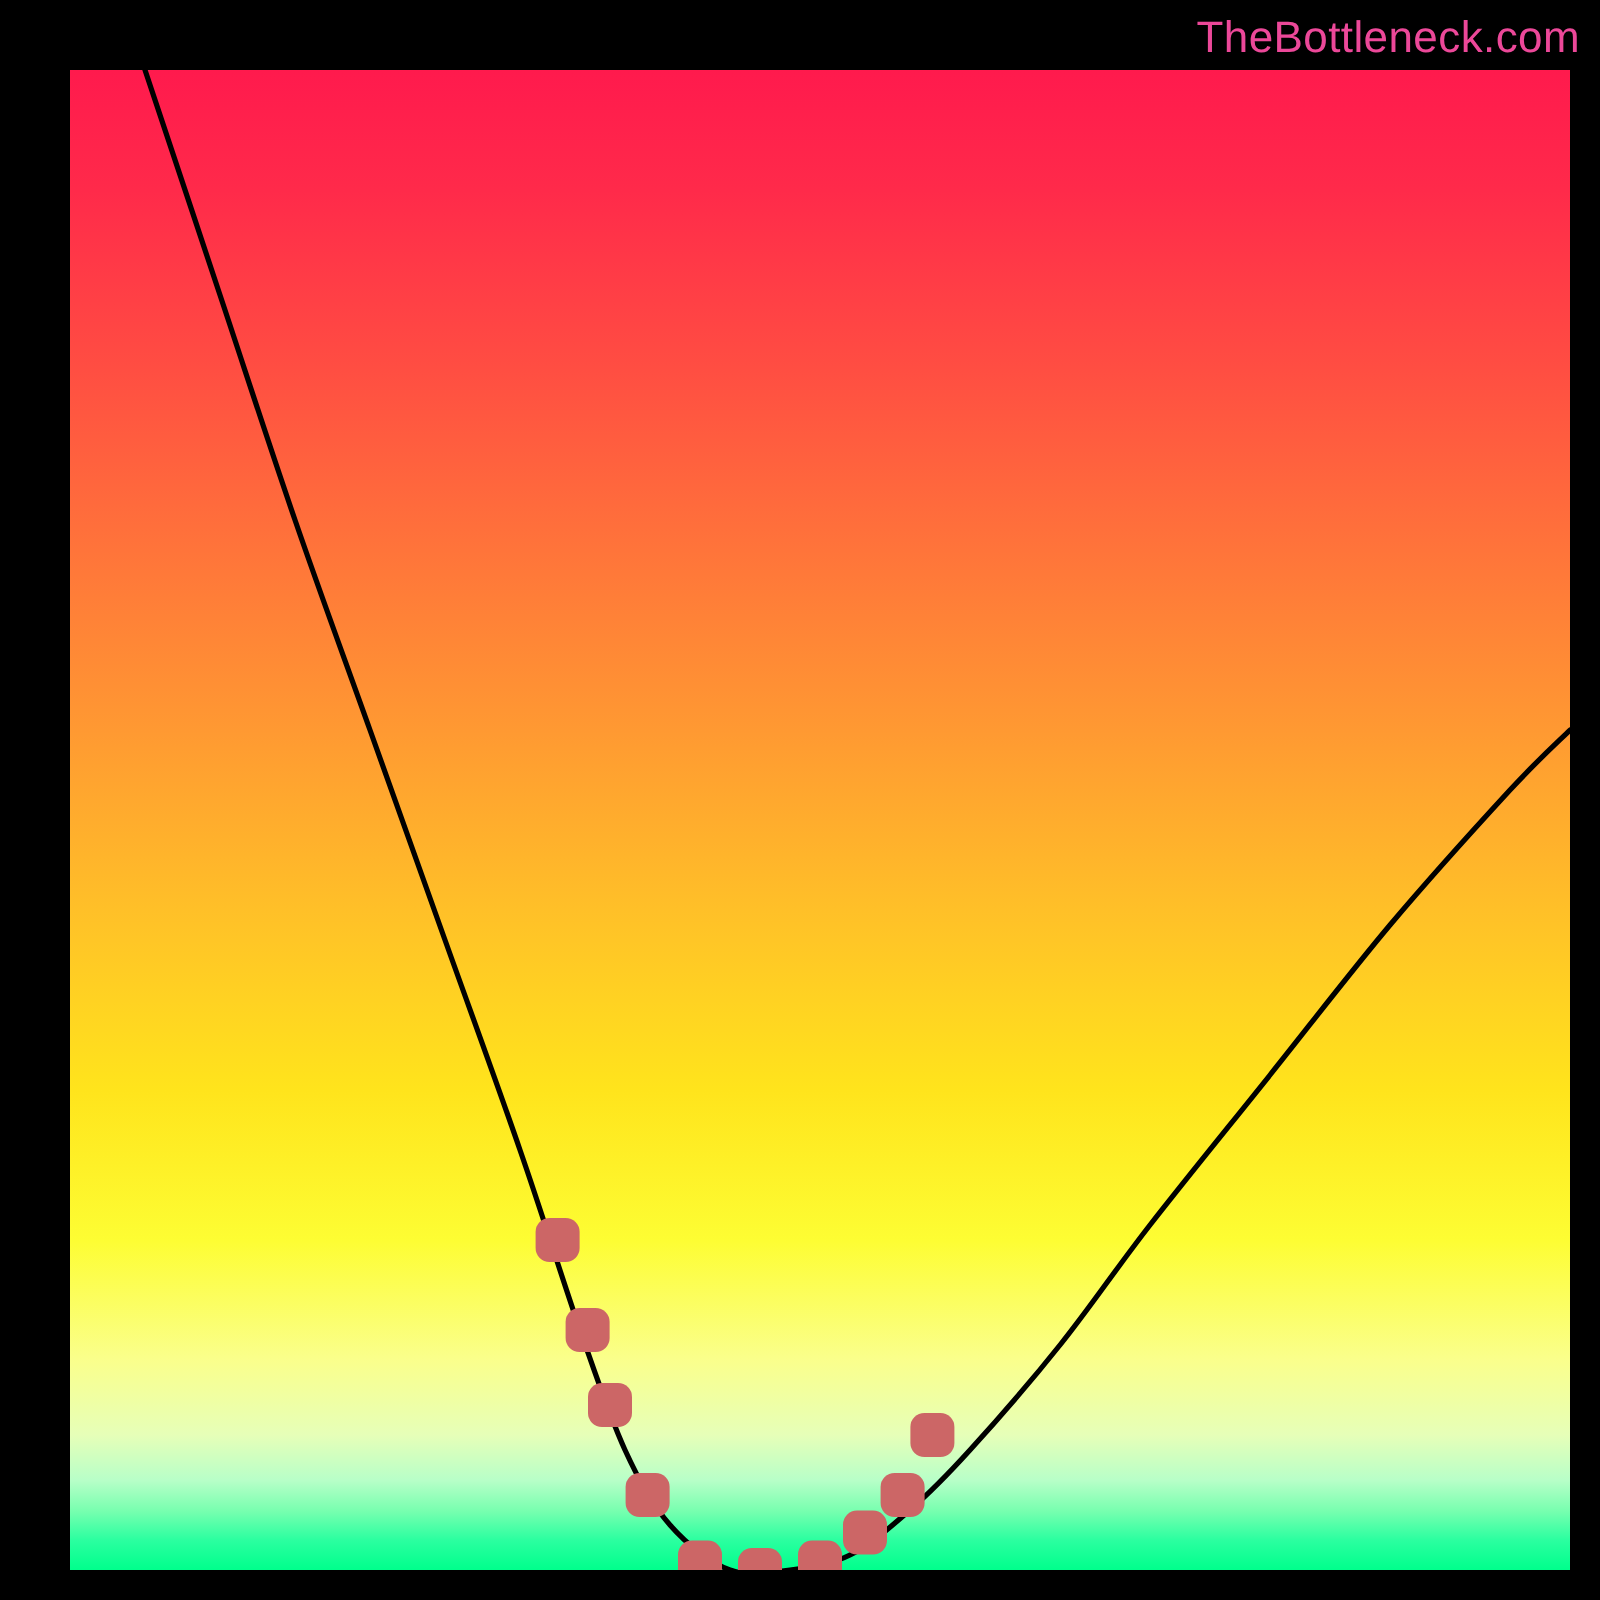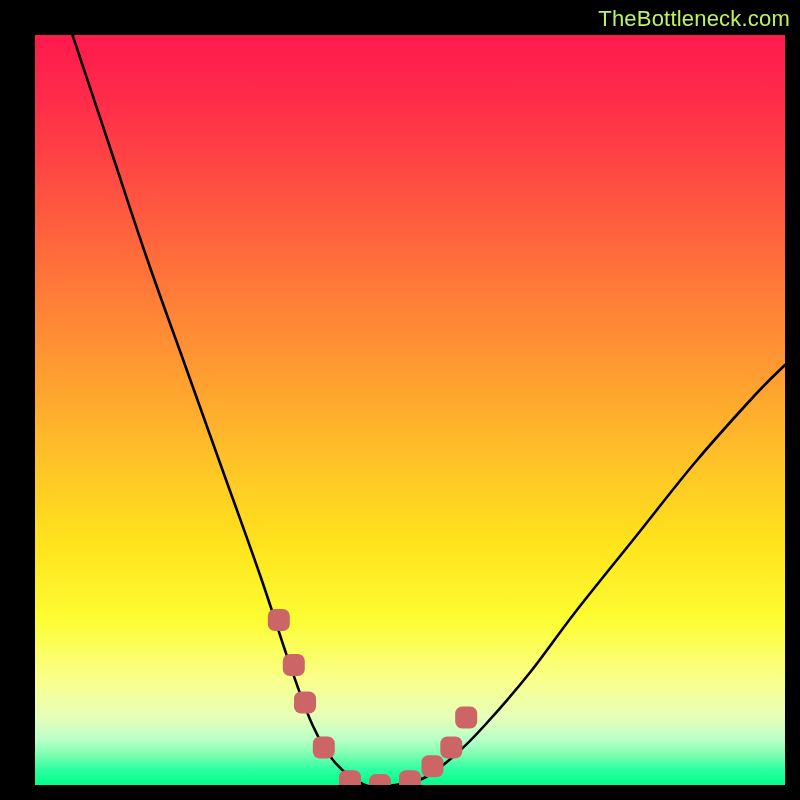--- a/index.html
+++ b/index.html
@@ -36,21 +36,21 @@
       #e6ffb8 91%,
       #b8ffc8 94%,
       #7affb0 96%,
       #2bffa0 98%,
       #00ff8c 100%);
   }
   .watermark {
     position: absolute;
     top: 6px;
     right: 10px;
-    color: #bef264;
+    color: #ec4899;
     font-size: 22px;
     font-weight: 500;
     letter-spacing: 0.2px;
   }
   svg.curve {
     position: absolute;
     left: 0;
     top: 0;
     width: 750px;
     height: 750px;

